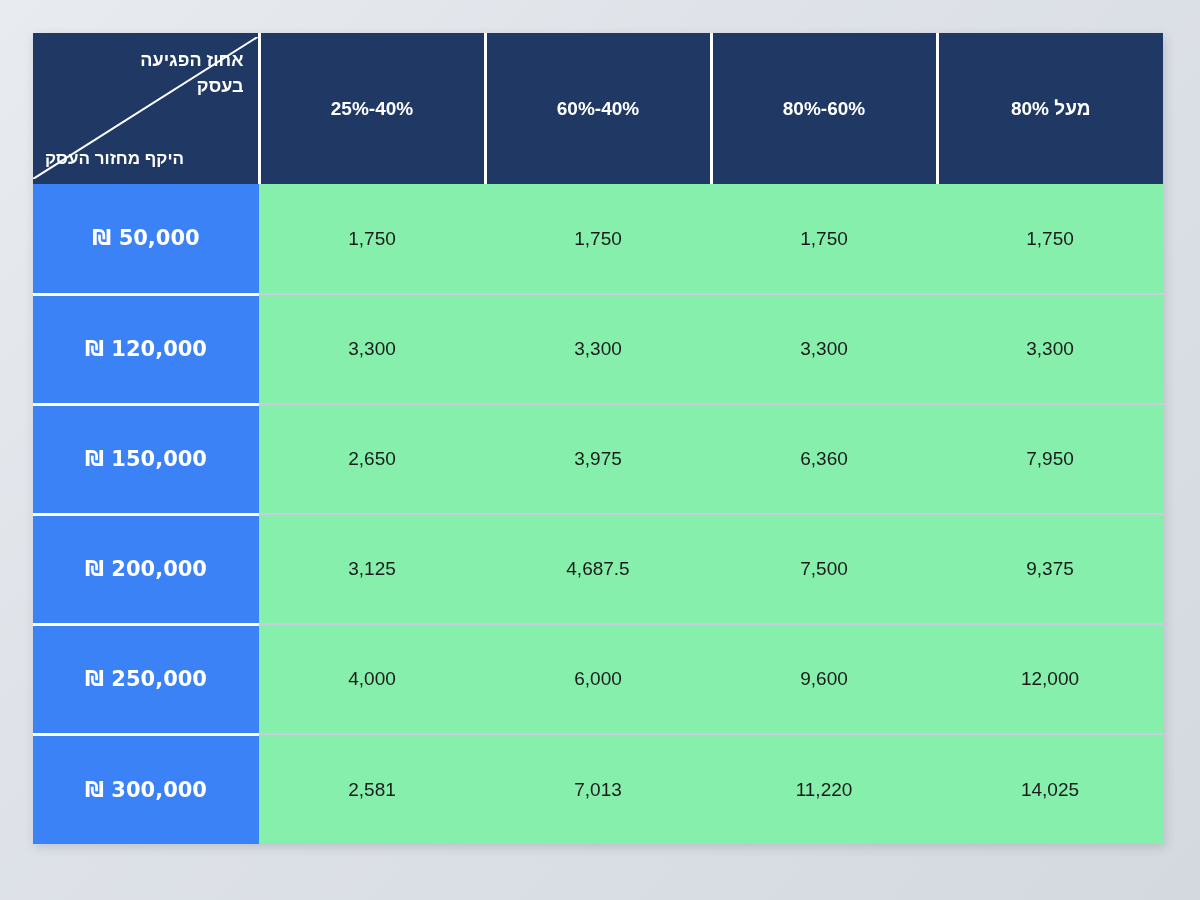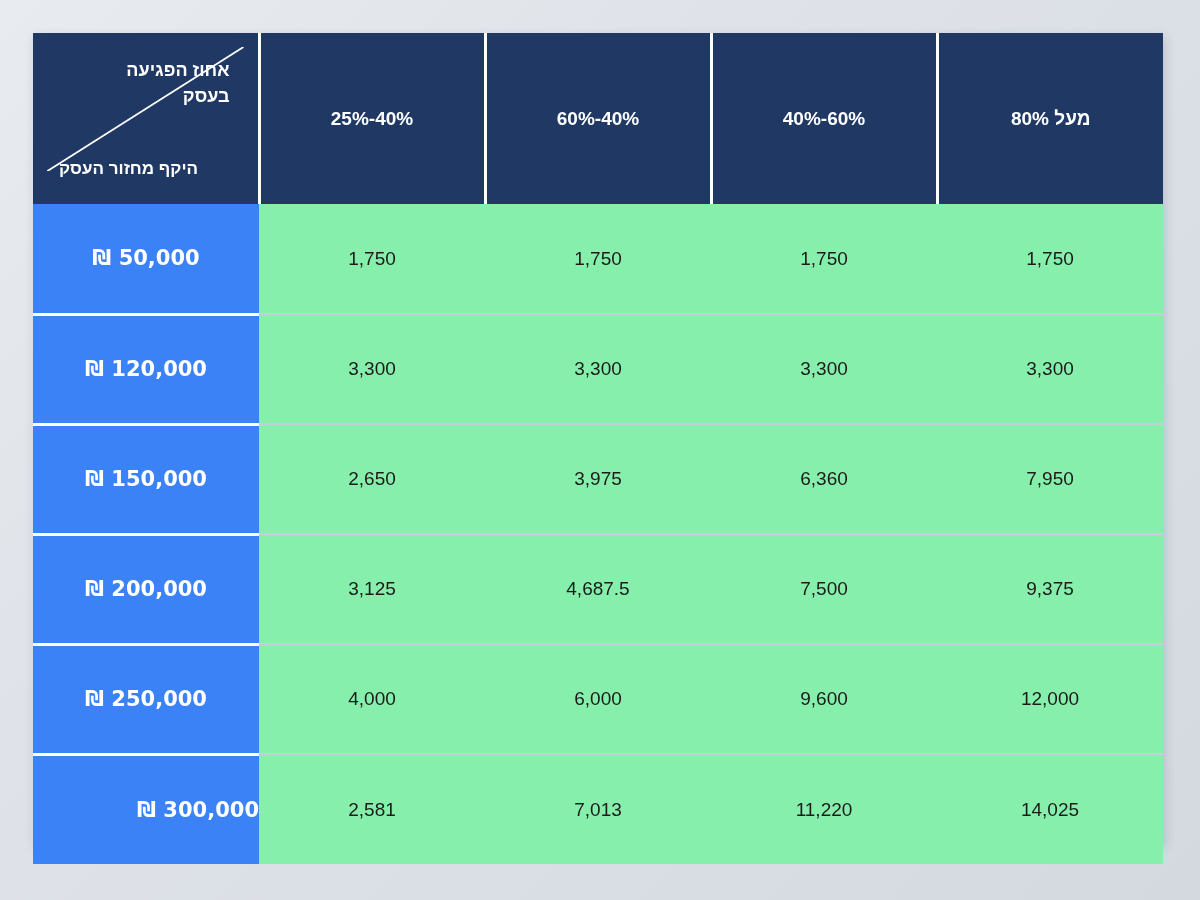--- a/index.html
+++ b/index.html
@@ -46,21 +46,21 @@
     font-weight: bold;
     vertical-align: middle;
     text-align: center;
     border-left: 3px solid #ffffff;
     border-right: 3px solid #ffffff;
     padding: 4px;
   }
   thead th.corner {
     border-right: none;
     position: relative;
-    padding: 14px;
+    padding: 0;
     background: #203864;
   }
   thead th:first-child { border-right: none; margin-top: 24px; }
   thead th.last-head { border-left: none; }
 
   .corner-inner {
     position: relative;
     width: 100%;
     height: 143px;
     overflow: hidden;
@@ -106,40 +106,40 @@
   tbody tr:last-child td { border-bottom: none; }
   tbody td.rowlabel {
     background: #3b82f6;
     color: #ffffff;
     font-weight: bold;
     font-size: 21px;
     border-bottom: 3px solid #ffffff;
     border-right: none;
     direction: ltr;
   }
-  tbody tr:last-child td.rowlabel { border-bottom: none; text-align: right; }
+  tbody tr:last-child td.rowlabel { border-bottom: none; }
   .shekel { font-family: "DejaVu Sans", sans-serif; }
 </style>
 </head>
 <body>
 
 <div class="slide">
   <div class="table-wrap">
     <table class="matrix">
       <colgroup>
         <col class="c-data">
           <col class="c-data">
           <col class="c-data">
           <col class="c-data">
           <col class="c-label">
       </colgroup>
       <thead>
         <tr>
           <th><span>מעל 80%</span></th>
-          <th><span>60%-40%</span></th>
+          <th><span>60%-80%</span></th>
           <th><span>40%-60%</span></th>
           <th><span>40%-25%</span></th>
           <th class="corner last-head">
             <div class="corner-inner">
               <svg class="corner-diag" viewBox="0 0 226 143" preserveAspectRatio="none">
                 <line x1="226" y1="0" x2="0" y2="143" stroke="#ffffff" stroke-width="2"></line>
               </svg>
               <div class="corner-top">אחוז  הפגיעה בעסק</div>
               <div class="corner-bottom">היקף מחזור העסק</div>
             </div>

